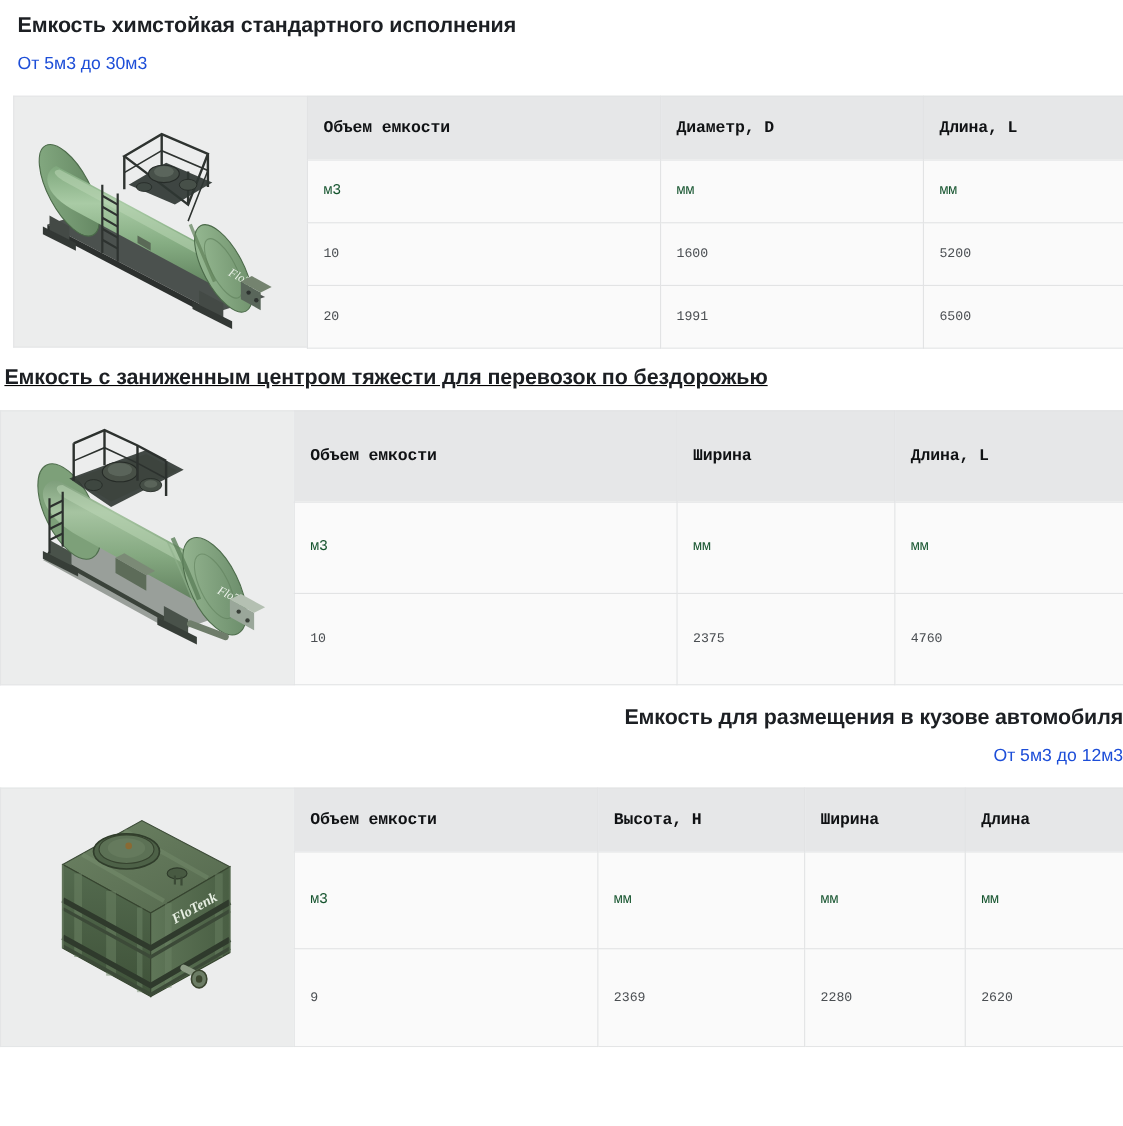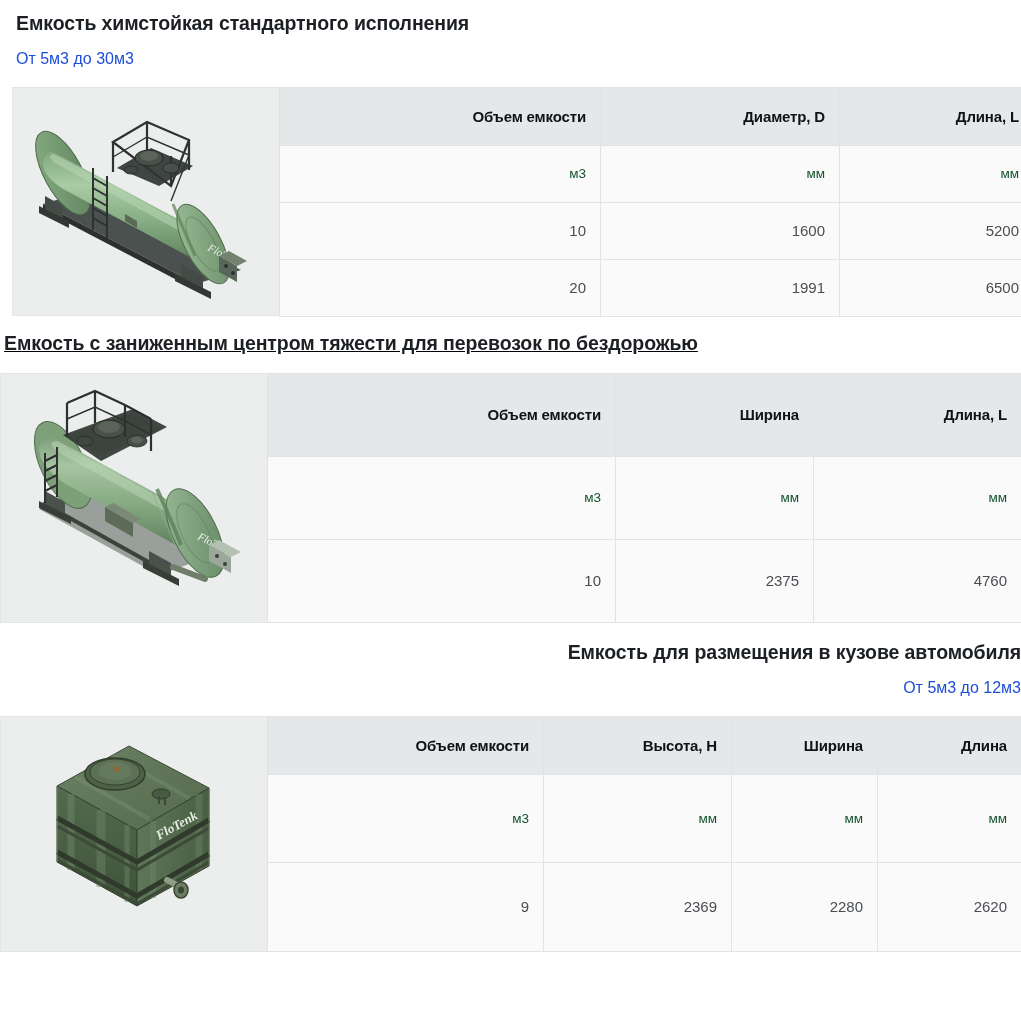--- a/index.html
+++ b/index.html
@@ -50,36 +50,37 @@
   .img-panel svg { display: block; }
 
   .tbl {
     flex: 1 1 auto;
     border-collapse: collapse;
     table-layout: fixed;
     width: 754px;
   }
   .tbl th, .tbl td {
     border: 1px solid #e2e3e4;
-    text-align: right;
+    text-align: left;
     vertical-align: middle;
     padding: 0 14px;
     font-weight: normal;
+    font-family: Liberation Mono, monospace;
   }
   .tbl thead th {
     background: #e6e7e8;
     color: #101214;
     font-weight: bold;
     font-size: 15px;
     letter-spacing: -0.15px;
   }
   .tbl tbody td {
     background: #fafafa;
     color: #4a4e52;
-    font-size: 15px;
+    font-size: 12px;
   }
   .tbl tbody tr.units td {
     font-size: 13.5px;
     color: #14532d;
   }
 </style>
 </head>
 <body>
 
 <div class="page">

